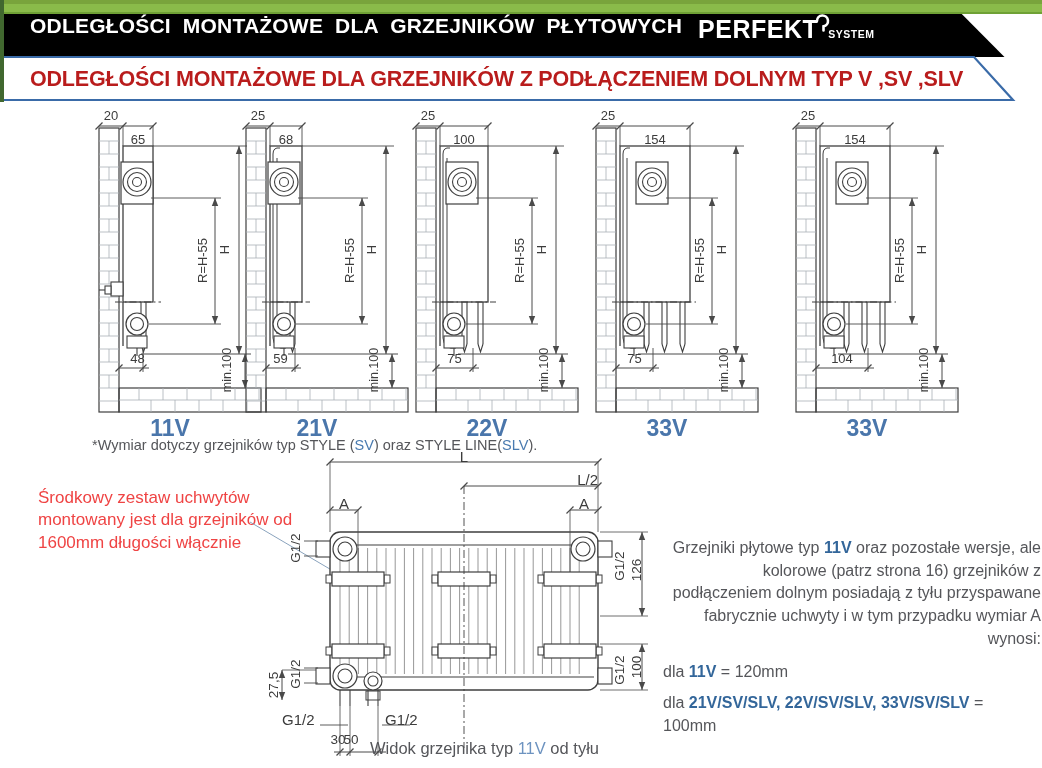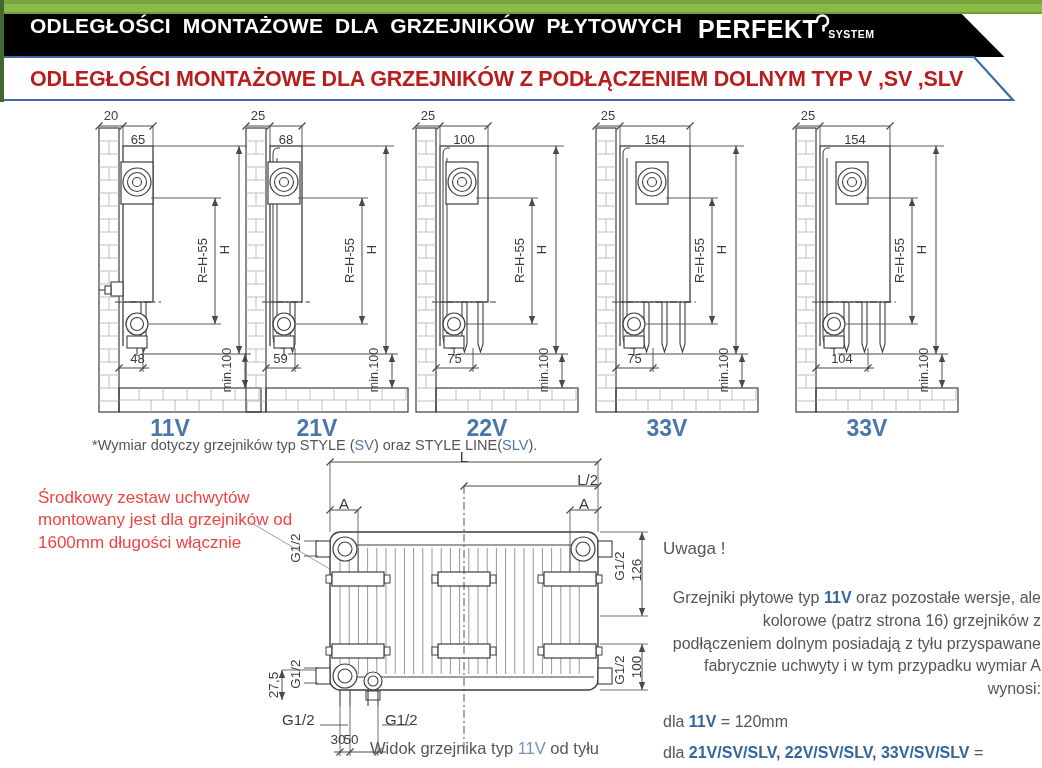--- a/index.html
+++ b/index.html
@@ -721,17 +721,16 @@
   <span class="rvt rot rv-g-br">G1/2</span>
   <span class="rvt rot rv-d100">100</span>
   <span class="rvt rv-g-b1">G1/2</span>
   <span class="rvt rv-g-b2">G1/2</span>
   <span class="rvt rv-d30">30</span>
   <span class="rvt rv-d50">50</span>
   <div class="rv-caption"><span>Widok grzejnika typ </span><span class="cap-type">11V</span><span> od tyłu</span></div>
 </div>
 
 <div class="notice">
-  <div class="notice-title">Uwaga !</div>
   <p><span>Grzejniki płytowe typ </span><span class="tblue">11V</span><span> oraz pozostałe wersje, ale kolorowe (patrz strona 16) grzejników z podłączeniem dolnym posiadają z tyłu przyspawane fabrycznie uchwyty i w tym przypadku wymiar A wynosi:</span></p>
   <div class="aline"><span>dla </span><span class="tblue">11V</span><span> = 120mm</span></div>
   <div class="aline"><span>dla </span><span class="tblue">21V/SV/SLV, 22V/SV/SLV, 33V/SV/SLV</span><span> = 100mm</span></div>
 </div>
 
 </body></html>

